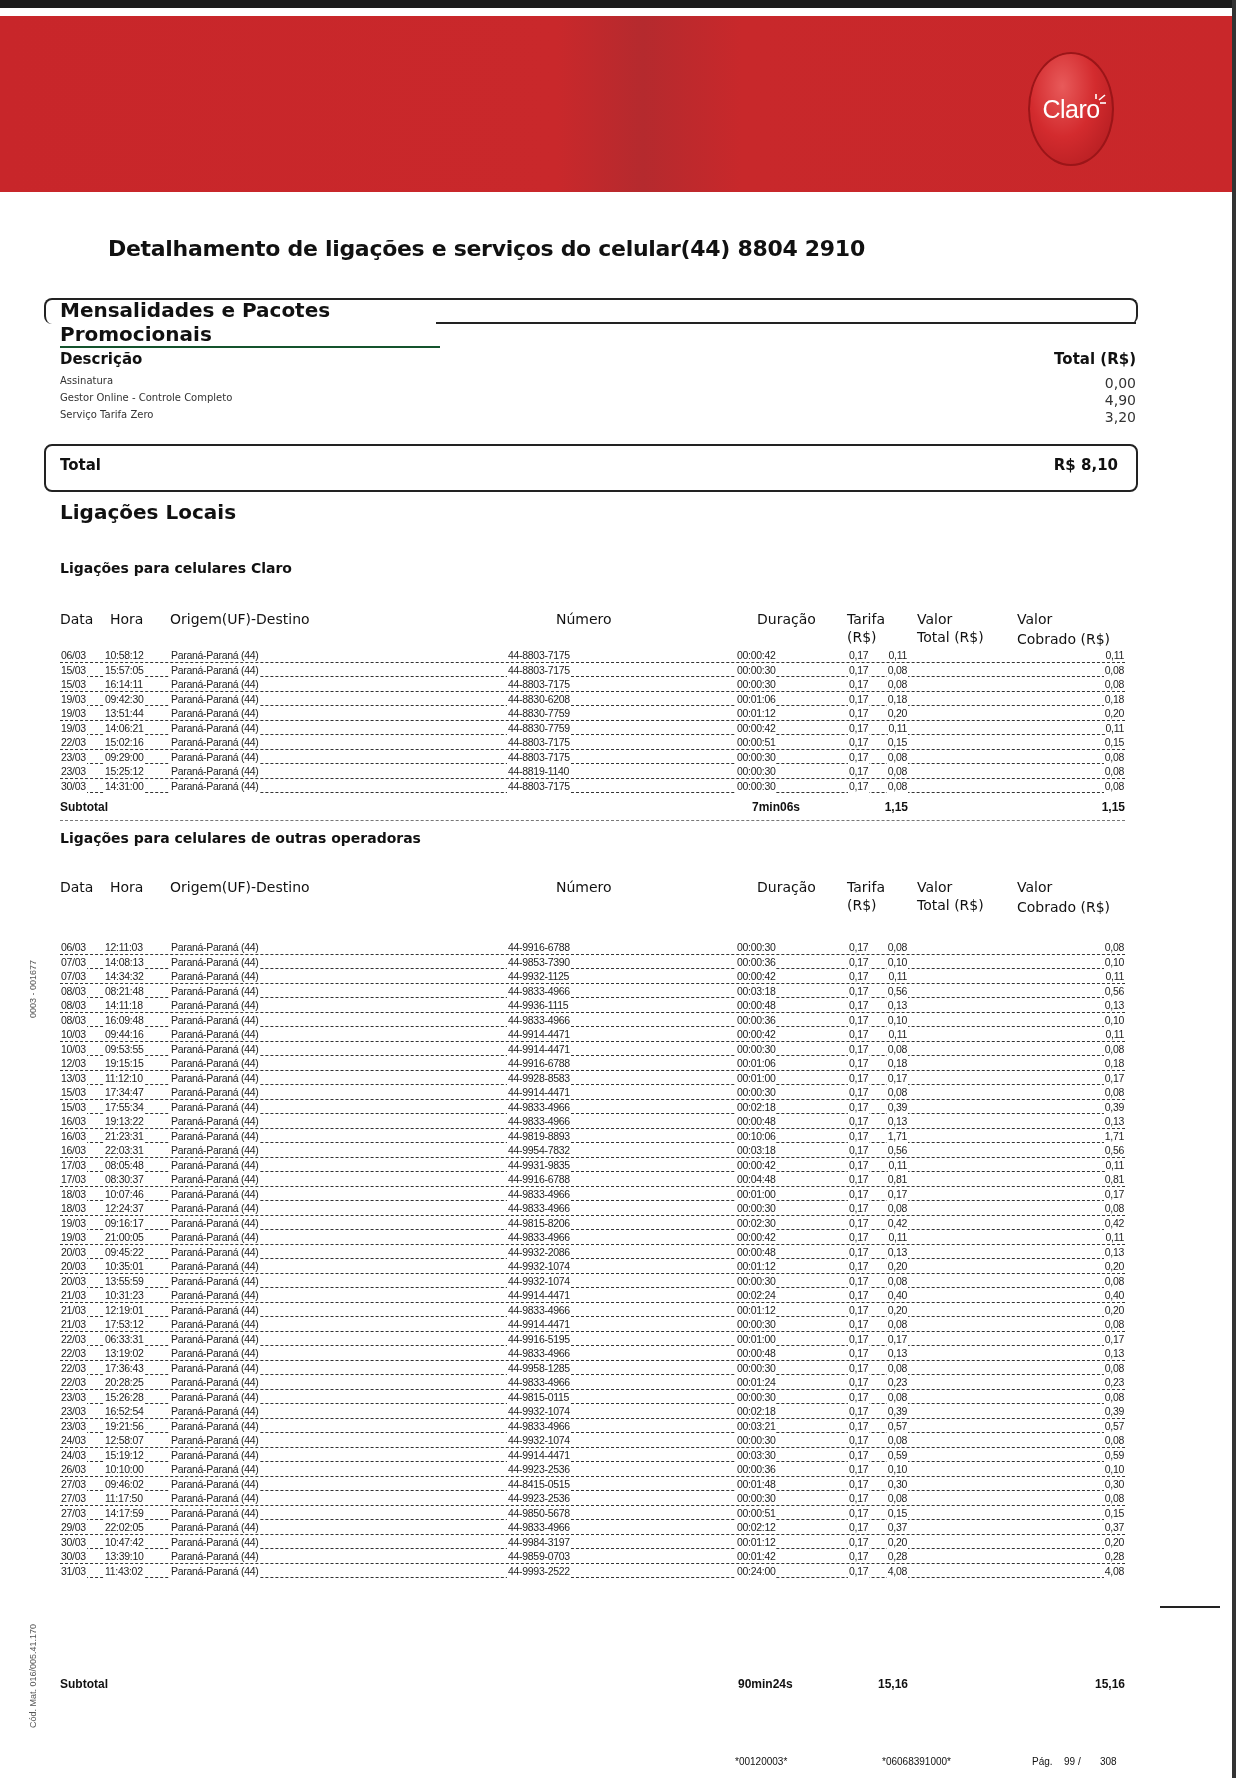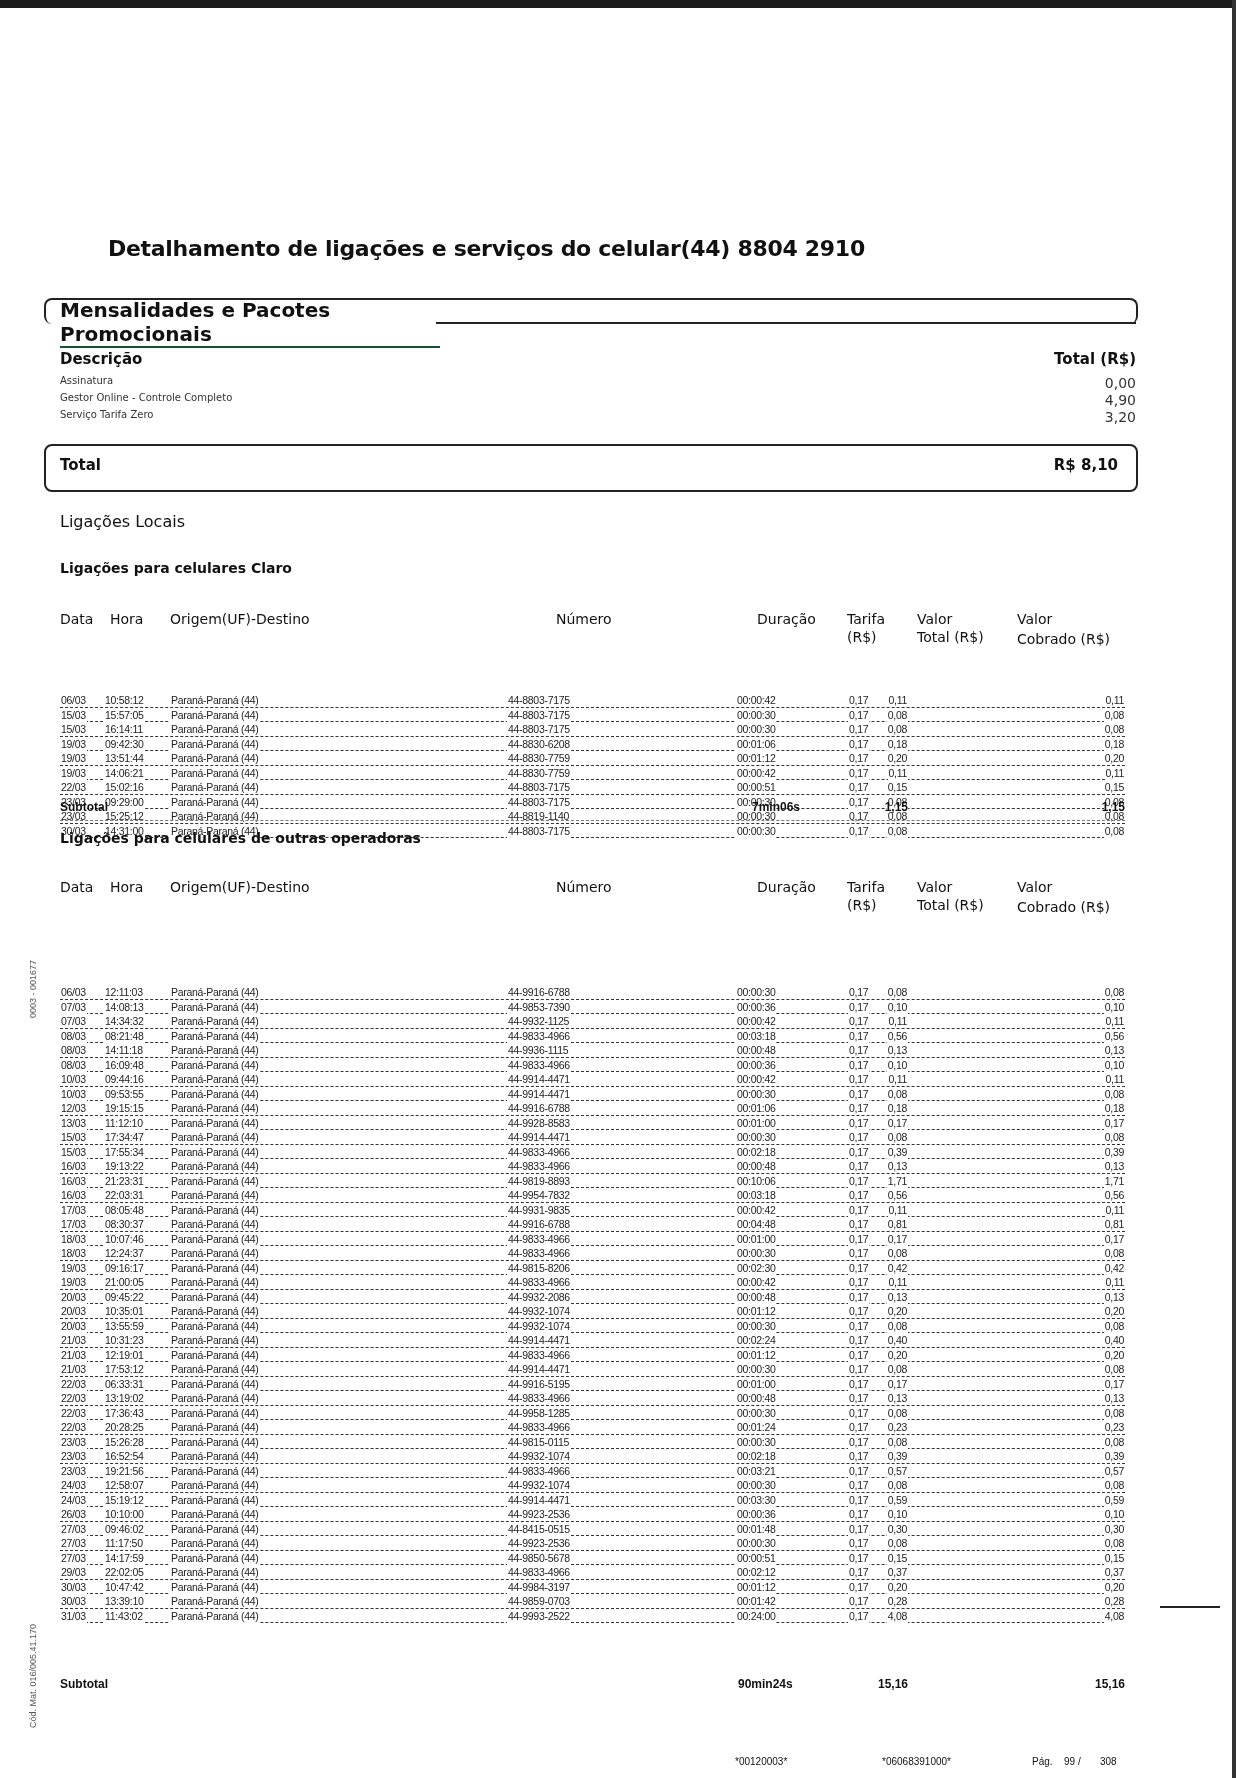--- a/index.html
+++ b/index.html
@@ -18,41 +18,51 @@
   .mens-box { top: 290px; height: 26px; border-top: 2px solid #222; border-bottom: none; border-left-width: 2px; }
   .mens-box .label { position: absolute; left: 14px; top: -2px; font-size: 20px; font-weight: bold; border-bottom: 2px solid #14532d; padding-right: 8px; width: 380px; }
   .mens-box::after { content: ""; position: absolute; left: 390px; right: 0; bottom: 0; border-bottom: 2px solid #222; }
   .desc-head { position: absolute; left: 60px; top: 342px; font-size: 15px; font-weight: bold; }
   .tot-head { position: absolute; right: 100px; top: 342px; font-size: 15px; font-weight: bold; }
   .desc-row { position: absolute; left: 60px; font-size: 10px; color: #333; }
   .desc-val { position: absolute; right: 100px; font-size: 14px; color: #333; text-align: right; }
   .total-box { top: 436px; height: 48px; }
   .total-box .l { position: absolute; left: 14px; top: 10px; font-size: 15px; font-weight: bold; }
   .total-box .r { position: absolute; right: 18px; top: 10px; font-size: 15px; font-weight: bold; }
-  .sec-title { position: absolute; left: 60px; top: 504px; font-size: 16px; font-weight: normal; }
+  .sec-title { position: absolute; left: 60px; top: 492px; font-size: 20px; font-weight: bold; }
   .sub-title { position: absolute; left: 60px; font-size: 14px; font-weight: bold; }
   .thead { position: absolute; left: 60px; width: 1065px; font-size: 14px; }
   .thead span { position: absolute; white-space: nowrap; line-height: 18px; }
-  .rows { position: absolute; left: 60px; width: 1065px; margin-top: 45px; }
+  .rows { position: absolute; left: 60px; width: 1065px; }
   .row { position: relative; height: 14.5px; font-family: "Liberation Sans Narrow", "Liberation Sans", sans-serif; font-size: 10.5px; line-height: 14px; color: #222; border-bottom: 1.5px dashed #333; }
   .row span { position: absolute; top: 0; background: #fff; padding: 0 1px; white-space: nowrap; letter-spacing: -0.3px; }
   .c-data { left: 0; } .c-hora { left: 44px; } .c-orig { left: 110px; } .c-num { left: 447px; }
   .c-dur { left: 676px; } .c-tar { left: 788px; } .c-vt { right: 217px; } .c-vc { right: 0; }
   .subtotal { position: absolute; left: 60px; width: 1065px; font-family: "Liberation Sans", sans-serif; font-size: 12px; font-weight: bold; }
   .subtotal span { position: absolute; top: 0; }
   .divider { position: absolute; left: 60px; width: 1065px; border-top: 1px dashed #777; }
   .footer { position: absolute; top: 1748px; font-family: "Liberation Sans", sans-serif; font-size: 10px; }
   .vert { position: absolute; transform: rotate(-90deg); transform-origin: left top; font-family: "Liberation Sans", sans-serif; font-size: 9px; color: #555; white-space: nowrap; }
   .side-mark { position: absolute; left: 1160px; top: 1598px; width: 60px; border-top: 2px solid #222; }
   .right-edge { position: absolute; left: 1232px; top: 0; width: 4px; height: 1778px; background: #333; }
 </style>
 </head>
 <body>
 
 <div class="page">
+  <div class="banner">
+    <div class="logo">
+      <span>Claro</span>
+      <svg class="spark" viewBox="0 0 12 12">
+        <line x1="2" y1="0" x2="2" y2="5" stroke="#fff" stroke-width="1.6"></line>
+        <line x1="5" y1="6" x2="11" y2="1" stroke="#fff" stroke-width="1.6"></line>
+        <line x1="6" y1="9" x2="12" y2="9" stroke="#fff" stroke-width="1.6"></line>
+      </svg>
+    </div>
+  </div>
 
   <div class="doc-title">Detalhamento de ligações e serviços do celular(44) 8804 2910</div>
 
   <div class="boxhead mens-box">
     <div class="label">Mensalidades e Pacotes Promocionais</div>
   </div>
 
   <div class="desc-head">Descrição</div>
   <div class="tot-head">Total  (R$)</div>
 

